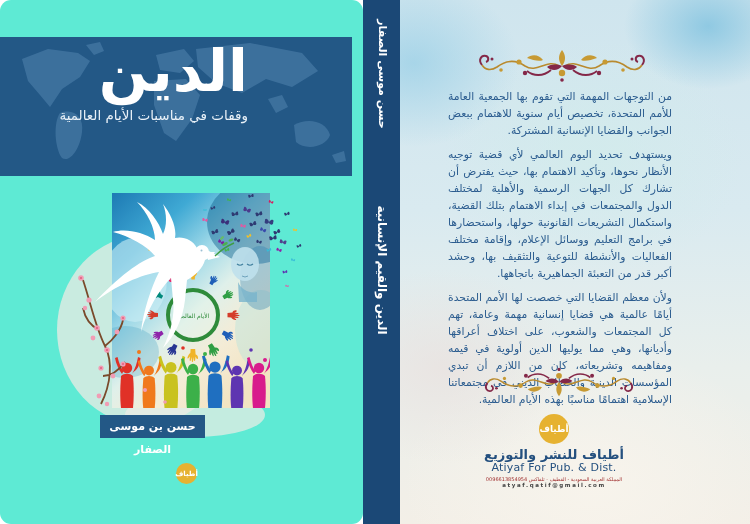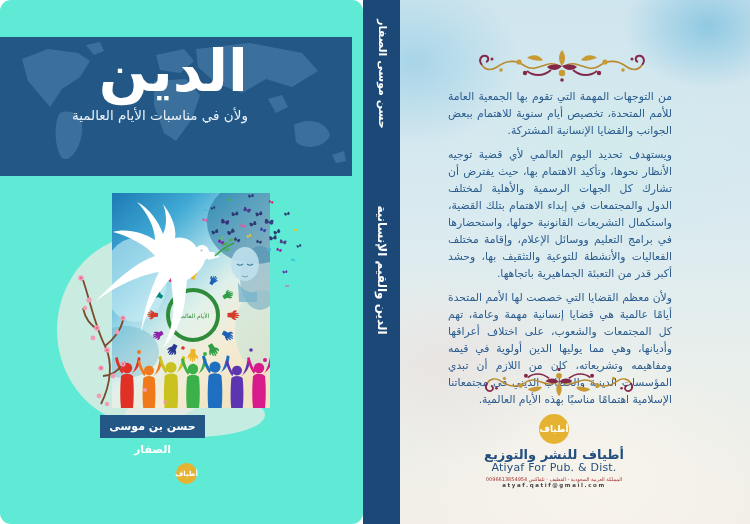--- a/index.html
+++ b/index.html
@@ -87,21 +87,21 @@
         <path d="M156,18 L184,12 L194,24 L180,36 L160,33 Z"></path>
         <path d="M154,44 L186,42 L200,58 L192,82 L176,104 L164,96 L154,68 Z"></path>
         <path d="M196,12 L250,6 L302,16 L318,34 L292,50 L266,42 L242,56 L216,46 L198,30 Z"></path>
         <path d="M268,62 L282,58 L288,70 L276,76 Z"></path>
         <path d="M294,88 C308,80 326,84 330,98 C326,110 306,114 296,105 Z"></path>
         <path d="M332,118 L344,114 L346,124 L336,126 Z"></path>
       </g>
     </svg>
     <div id="title-block">
       <h1 id="title-main">الدين</h1>
-      <div id="tagline">ولأن في مناسبات الأيام العالمية</div>
+      <div id="tagline">وقفات في مناسبات الأيام العالمية</div>
     </div>
   </div>
 
   <div id="artwork-box">
     <svg width="260" height="260" viewBox="0 0 260 260">
       <defs>
         <linearGradient id="sky" x1="0" y1="0" x2="0.7" y2="1">
           <stop offset="0" stop-color="#1d7ab4"></stop>
           <stop offset="0.25" stop-color="#3fa9d4"></stop>
           <stop offset="0.45" stop-color="#9fd9e8"></stop>

